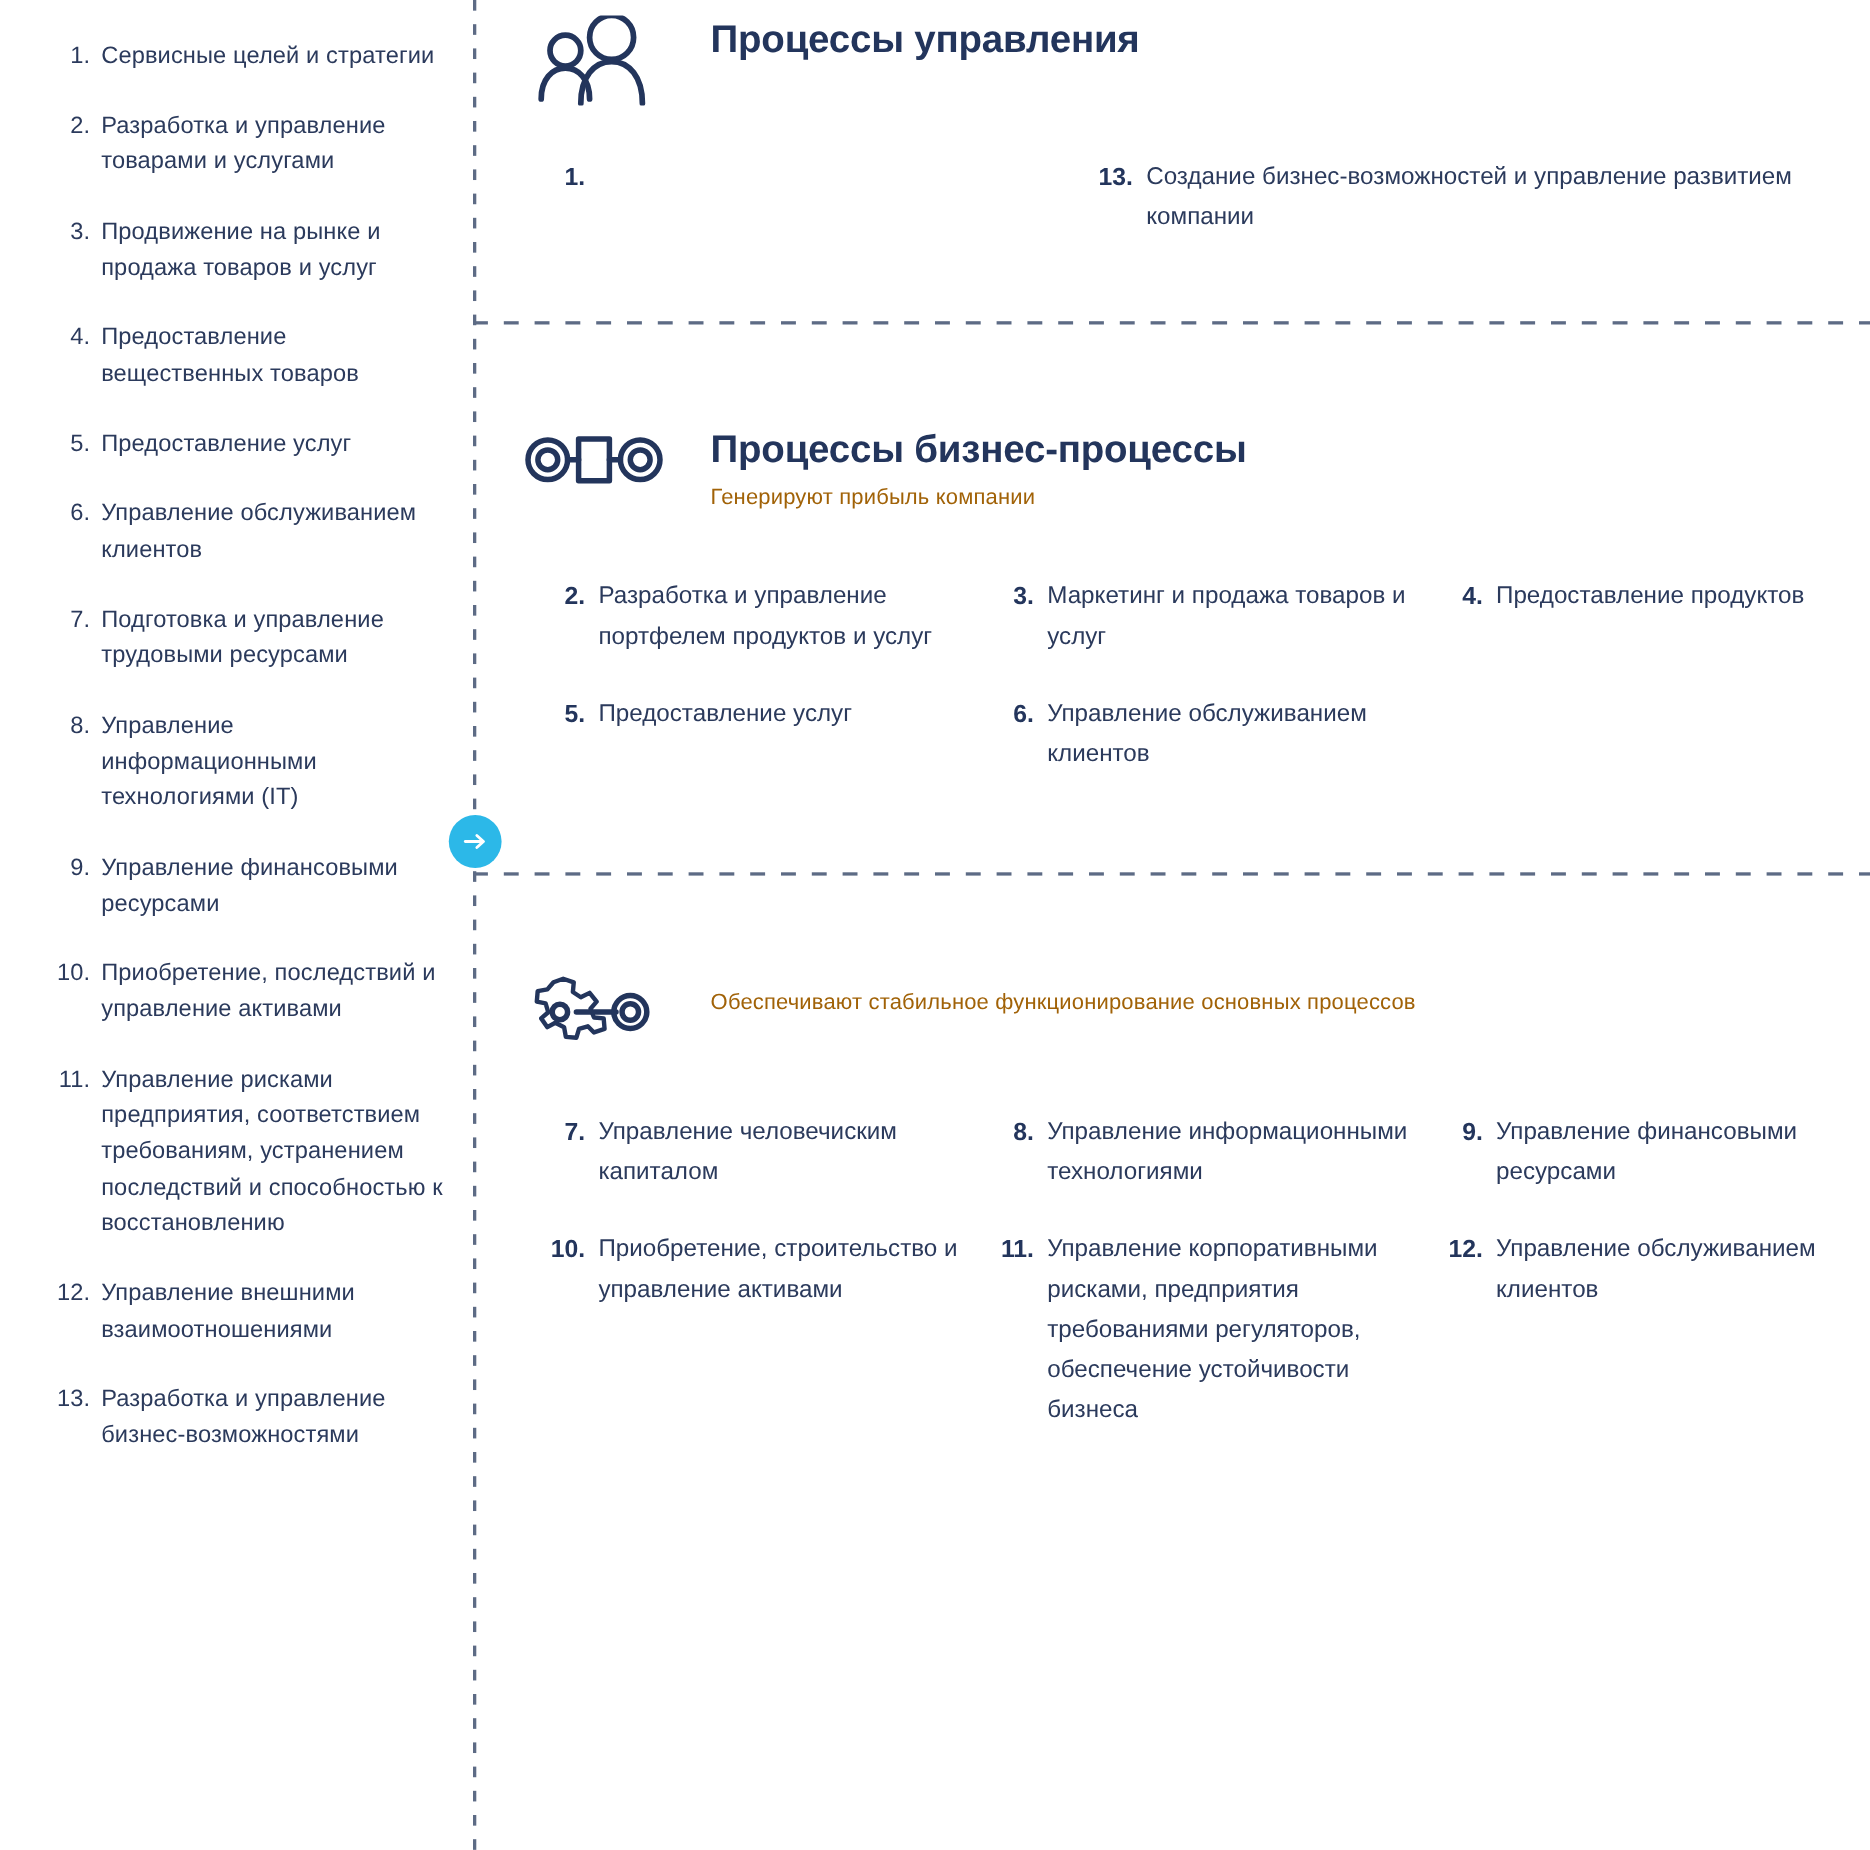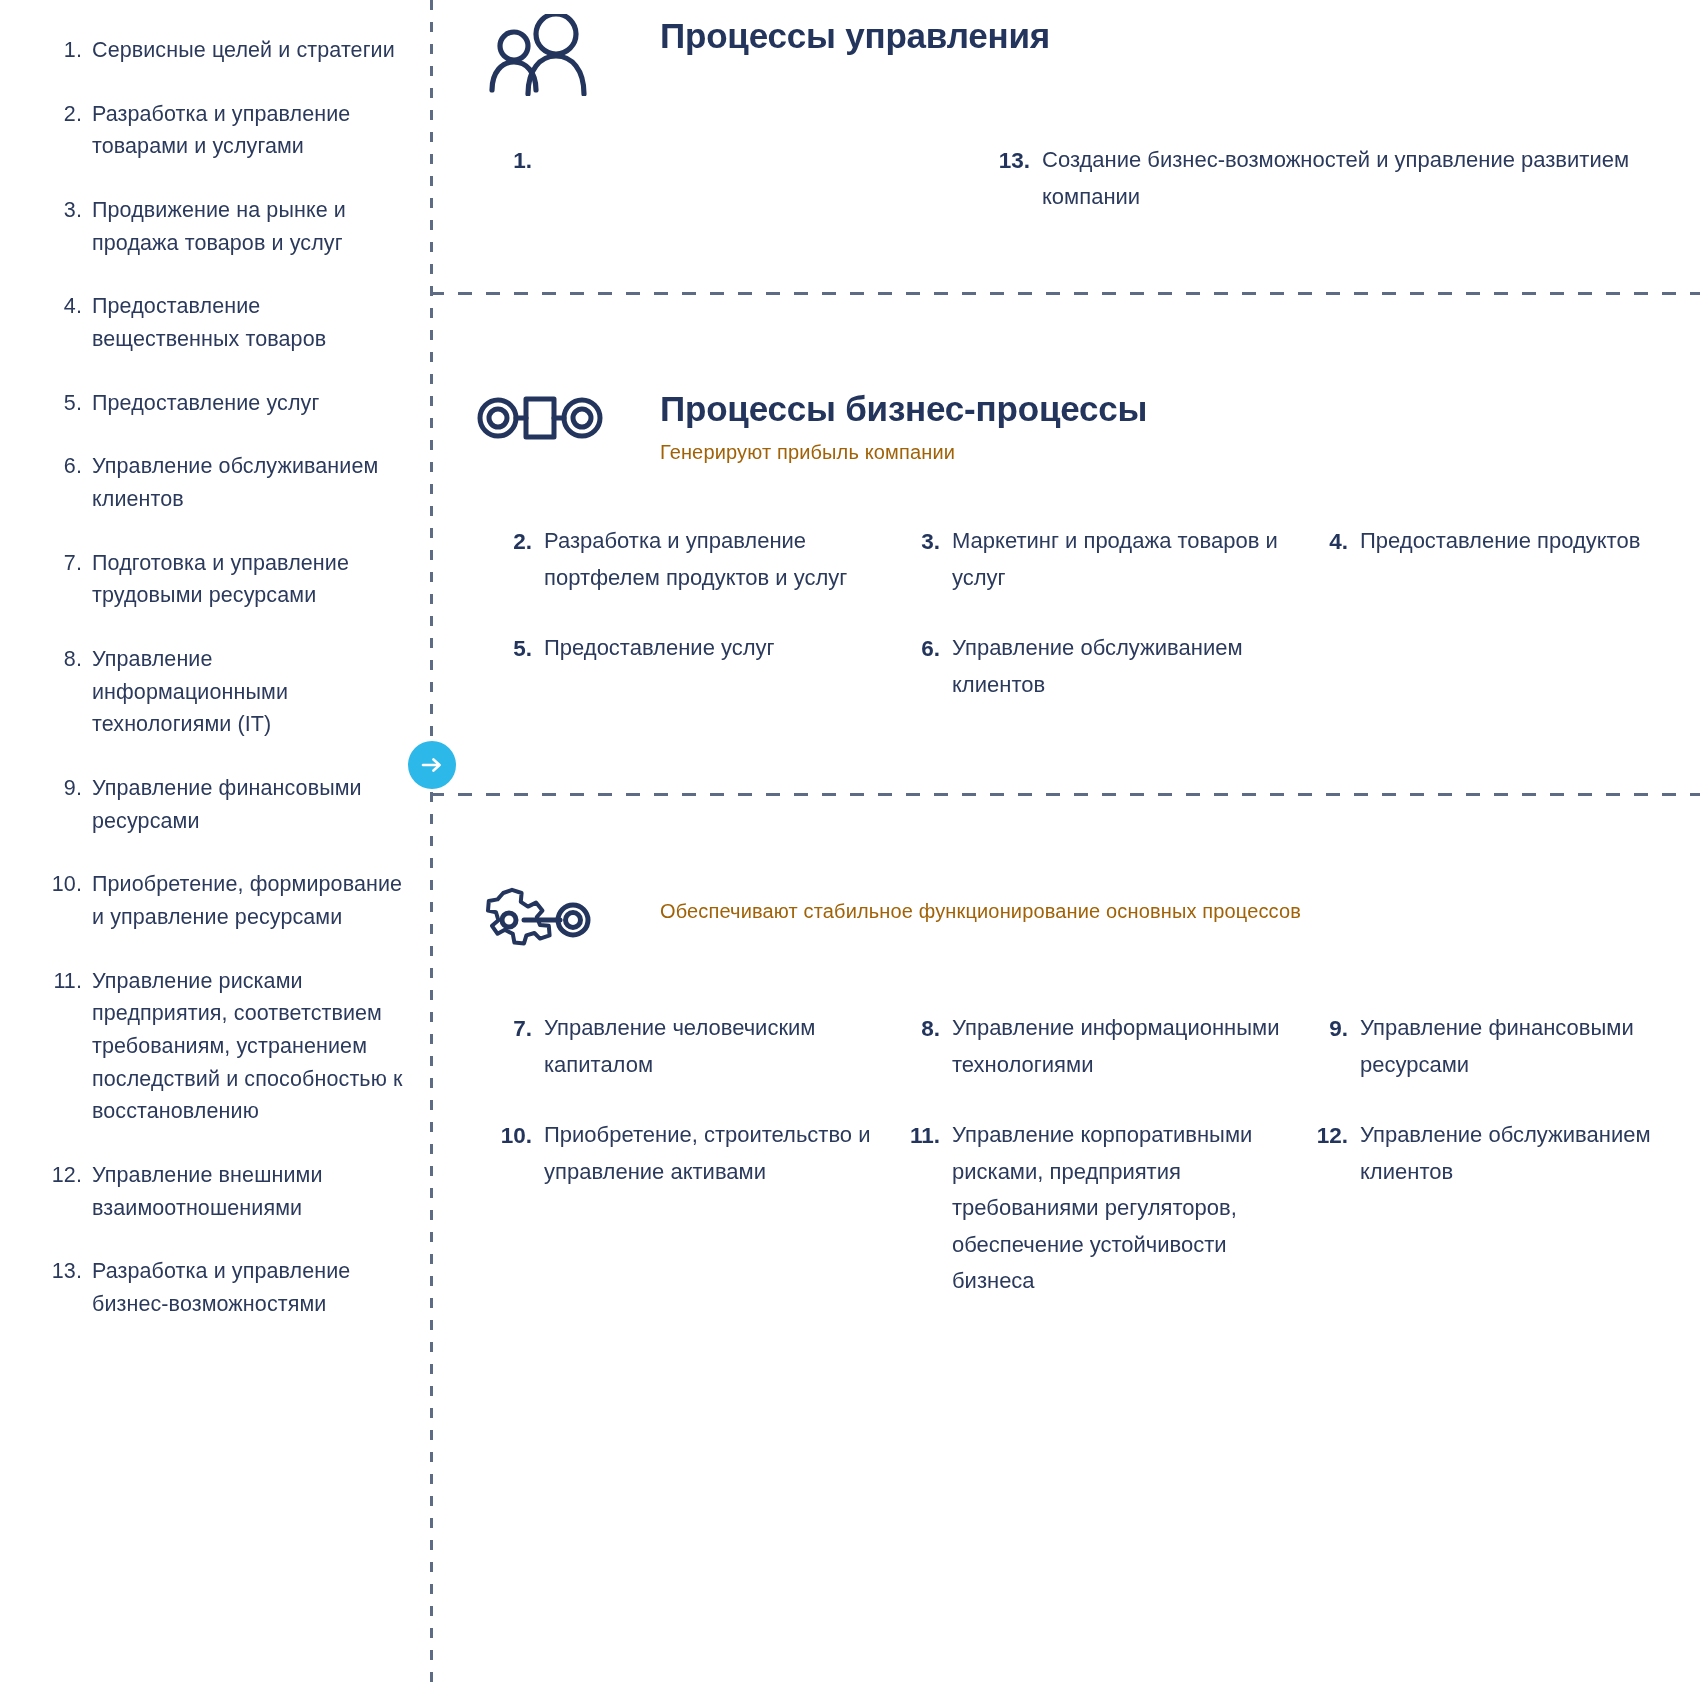--- a/index.html
+++ b/index.html
@@ -76,21 +76,21 @@
   .right-col {
     flex: 1 1 auto;
     position: relative;
     padding: 0 40px 0 40px;
   }
 
   .section { position: relative; }
   .section-head {
     display: flex;
     align-items: flex-start;
-    gap: 50px;
+    gap: 36px;
   }
   .section-icon {
     flex: 0 0 auto;
     width: 140px;
     display: flex;
     align-items: center;
     justify-content: center;
   }
   .section-titles { flex: 1 1 auto; padding-top: 2px; }
   .section-title {
@@ -192,21 +192,21 @@
     <div class="left-item">
       <span class="num">8.</span>
       <span class="txt">Управление информационными технологиями (IT)</span>
     </div>
     <div class="left-item">
       <span class="num">9.</span>
       <span class="txt">Управление финансовыми ресурсами</span>
     </div>
     <div class="left-item">
       <span class="num">10.</span>
-      <span class="txt">Приобретение, формирование и управление ресурсами</span>
+      <span class="txt">Приобретение, последствий и управление активами</span>
     </div>
     <div class="left-item">
       <span class="num">11.</span>
       <span class="txt">Управление рисками предприятия, соответствием требованиям, устранением последствий и способностью к восстановлению</span>
     </div>
     <div class="left-item">
       <span class="num">12.</span>
       <span class="txt">Управление внешними взаимоотношениями</span>
     </div>
     <div class="left-item">

